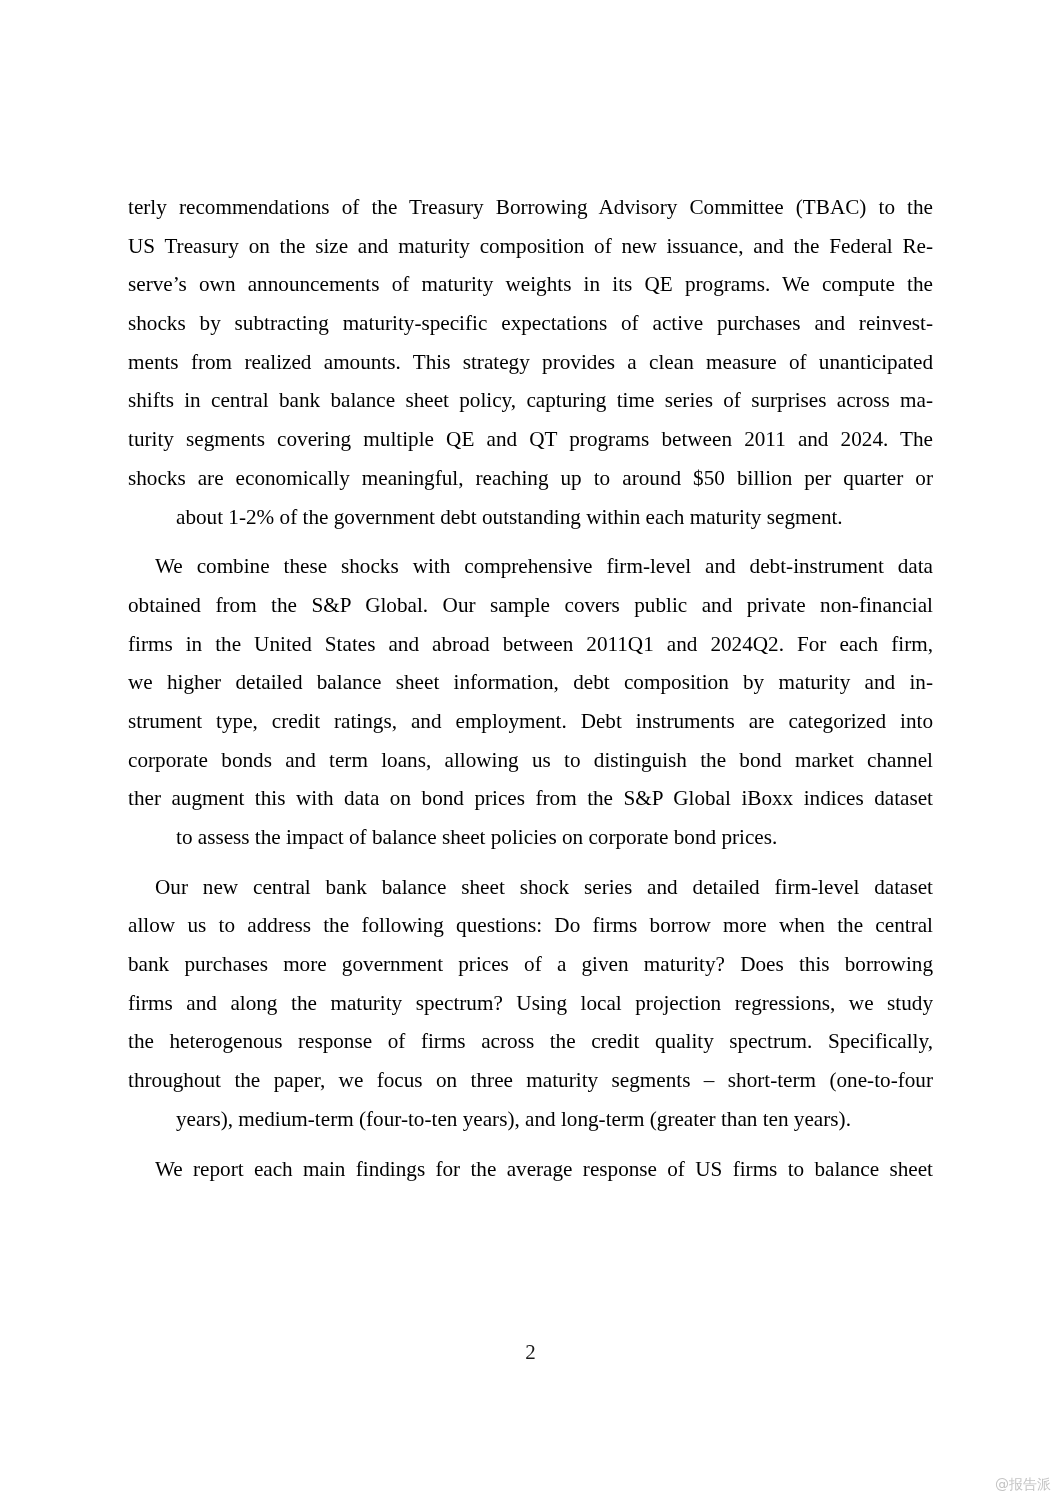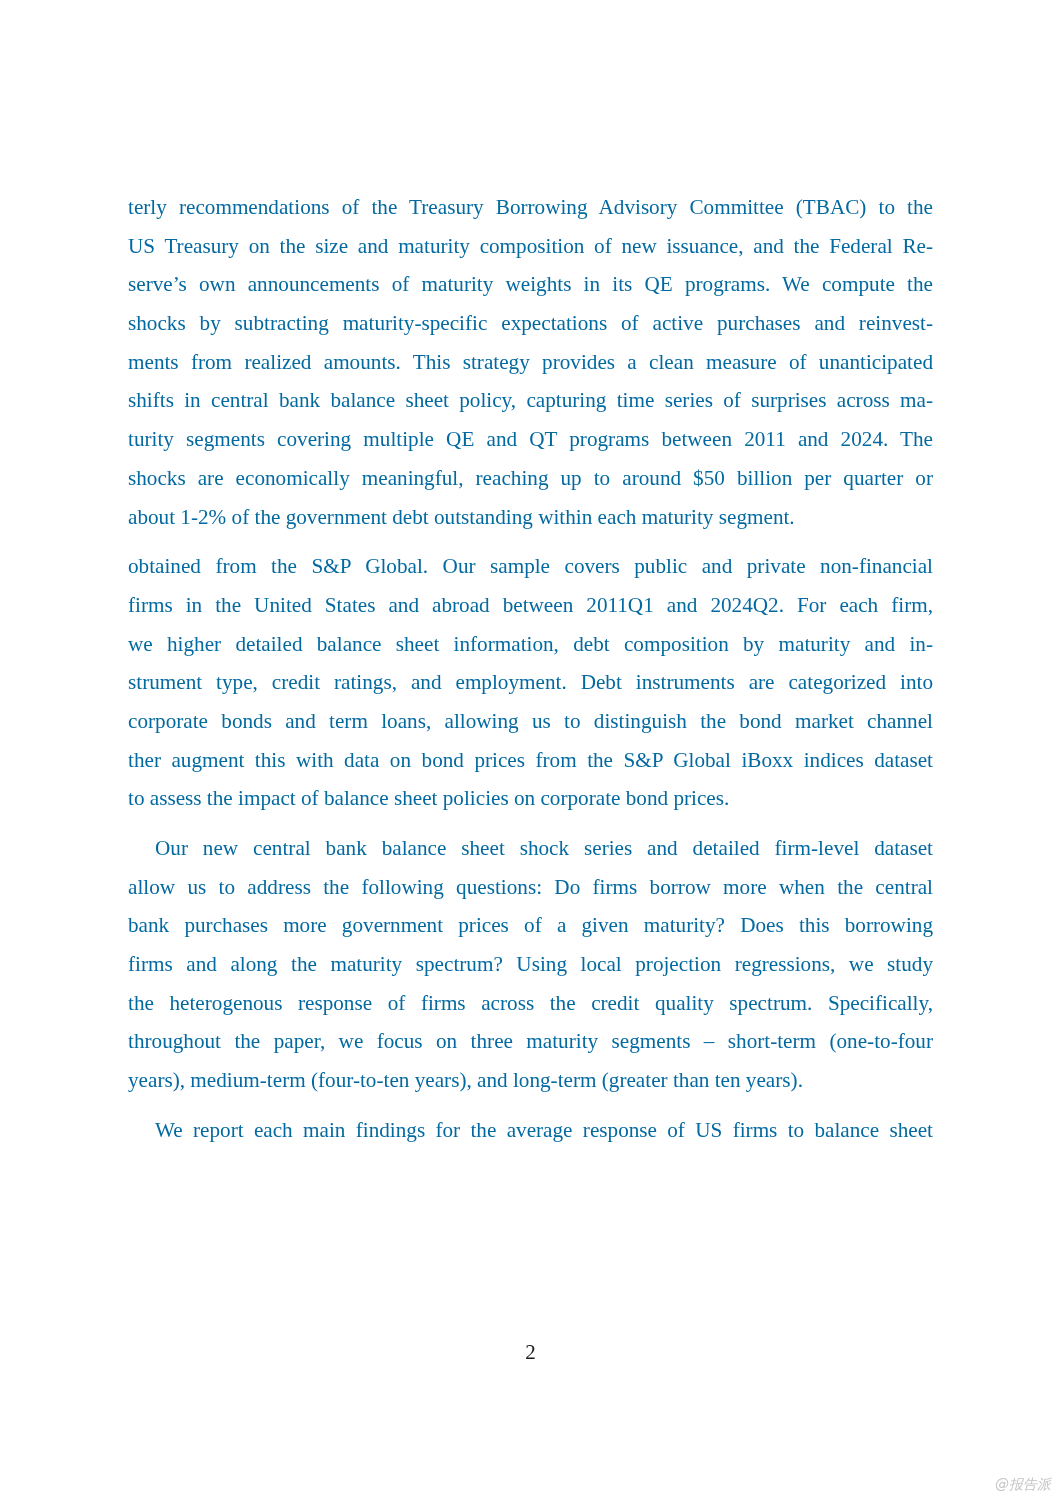--- a/index.html
+++ b/index.html
@@ -1,56 +1,57 @@
 <!DOCTYPE html>
 <html><head>
 <meta charset="utf-8">
 <style>
   html, body { margin: 0; padding: 0; background: #ffffff; }
   body { width: 1061px; height: 1500px; position: relative; overflow: hidden; }
   .page {
     position: absolute; left: 128px; top: 188px; width: 805px;
     font-family: "Liberation Serif", "DejaVu Serif", serif;
-    font-size: 21.2px; color: #0369a1;
+    font-size: 21.2px; color: #000000;
   }
   .para { margin: 0 0 11px 0; }
   .line {
     height: 38.7px; line-height: 38.7px;
     text-align: justify; text-align-last: justify;
     white-space: nowrap; overflow: visible;
   }
-  .line.last { text-align-last: left; }
+  .line.last { text-align-last: left; margin-left: 48px; }
   .line.indent { padding-left: 27px; }
   .pagenum {
     position: absolute; left: 0; width: 1061px; top: 1340px;
     text-align: center; font-family: "Liberation Serif", serif;
     font-size: 21px; color: #1a1a1a;
   }
   .watermark {
     position: absolute; right: 10px; bottom: 6px;
-    font-family: "DejaVu Sans", sans-serif; font-size: 14px; color: #c4c4c4; font-style: italic;
+    font-family: "DejaVu Sans", sans-serif; font-size: 14px; color: #c4c4c4;
   }
 </style>
 </head>
 <body>
 
 <div class="page">
   <div class="para">
     <div class="line">terly recommendations of the Treasury Borrowing Advisory Committee (TBAC) to the</div>
     <div class="line">US Treasury on the size and maturity composition of new issuance, and the Federal Re-</div>
     <div class="line">serve’s own announcements of maturity weights in its QE programs. We compute the</div>
     <div class="line">shocks by subtracting maturity-specific expectations of active purchases and reinvest-</div>
     <div class="line">ments from realized amounts. This strategy provides a clean measure of unanticipated</div>
     <div class="line">shifts in central bank balance sheet policy, capturing time series of surprises across ma-</div>
     <div class="line">turity segments covering multiple QE and QT programs between 2011 and 2024. The</div>
     <div class="line">shocks are economically meaningful, reaching up to around $50 billion per quarter or</div>
     <div class="line last">about 1-2% of the government debt outstanding within each maturity segment.</div>
   </div>
 
   <div class="para">
+    <div class="line indent">We combine these shocks with comprehensive firm-level and debt-instrument data</div>
     <div class="line">obtained from the S&amp;P Global. Our sample covers public and private non-financial</div>
     <div class="line">firms in the United States and abroad between 2011Q1 and 2024Q2. For each firm,</div>
     <div class="line">we higher detailed balance sheet information, debt composition by maturity and in-</div>
     <div class="line">strument type, credit ratings, and employment. Debt instruments are categorized into</div>
     <div class="line">corporate bonds and term loans, allowing us to distinguish the bond market channel</div>
     <div class="line">ther augment this with data on bond prices from the S&amp;P Global iBoxx indices dataset</div>
     <div class="line last">to assess the impact of balance sheet policies on corporate bond prices.</div>
   </div>
 
   <div class="para">

